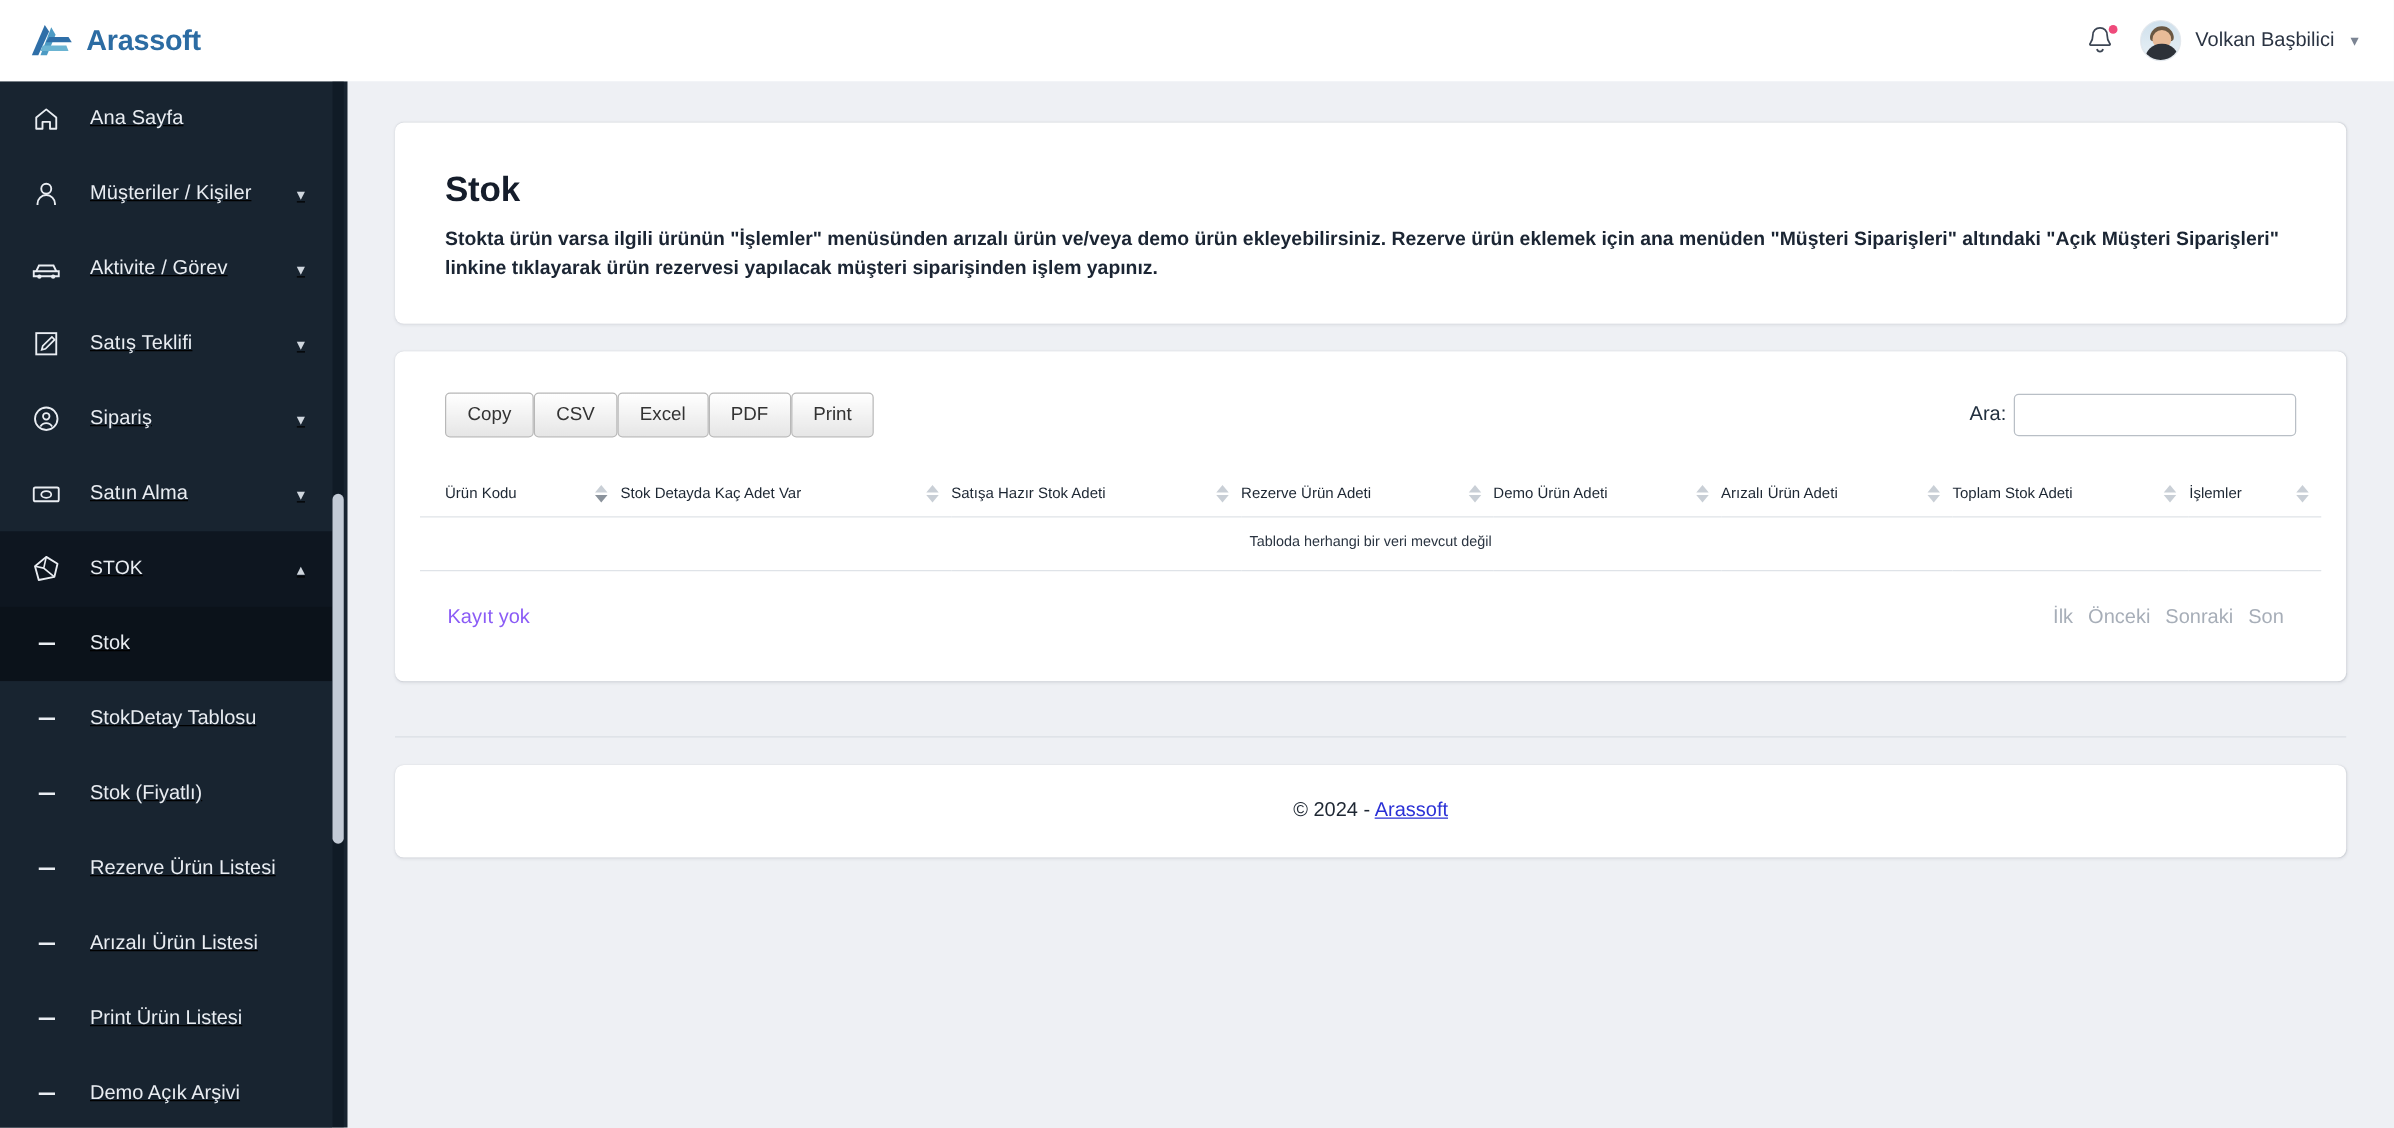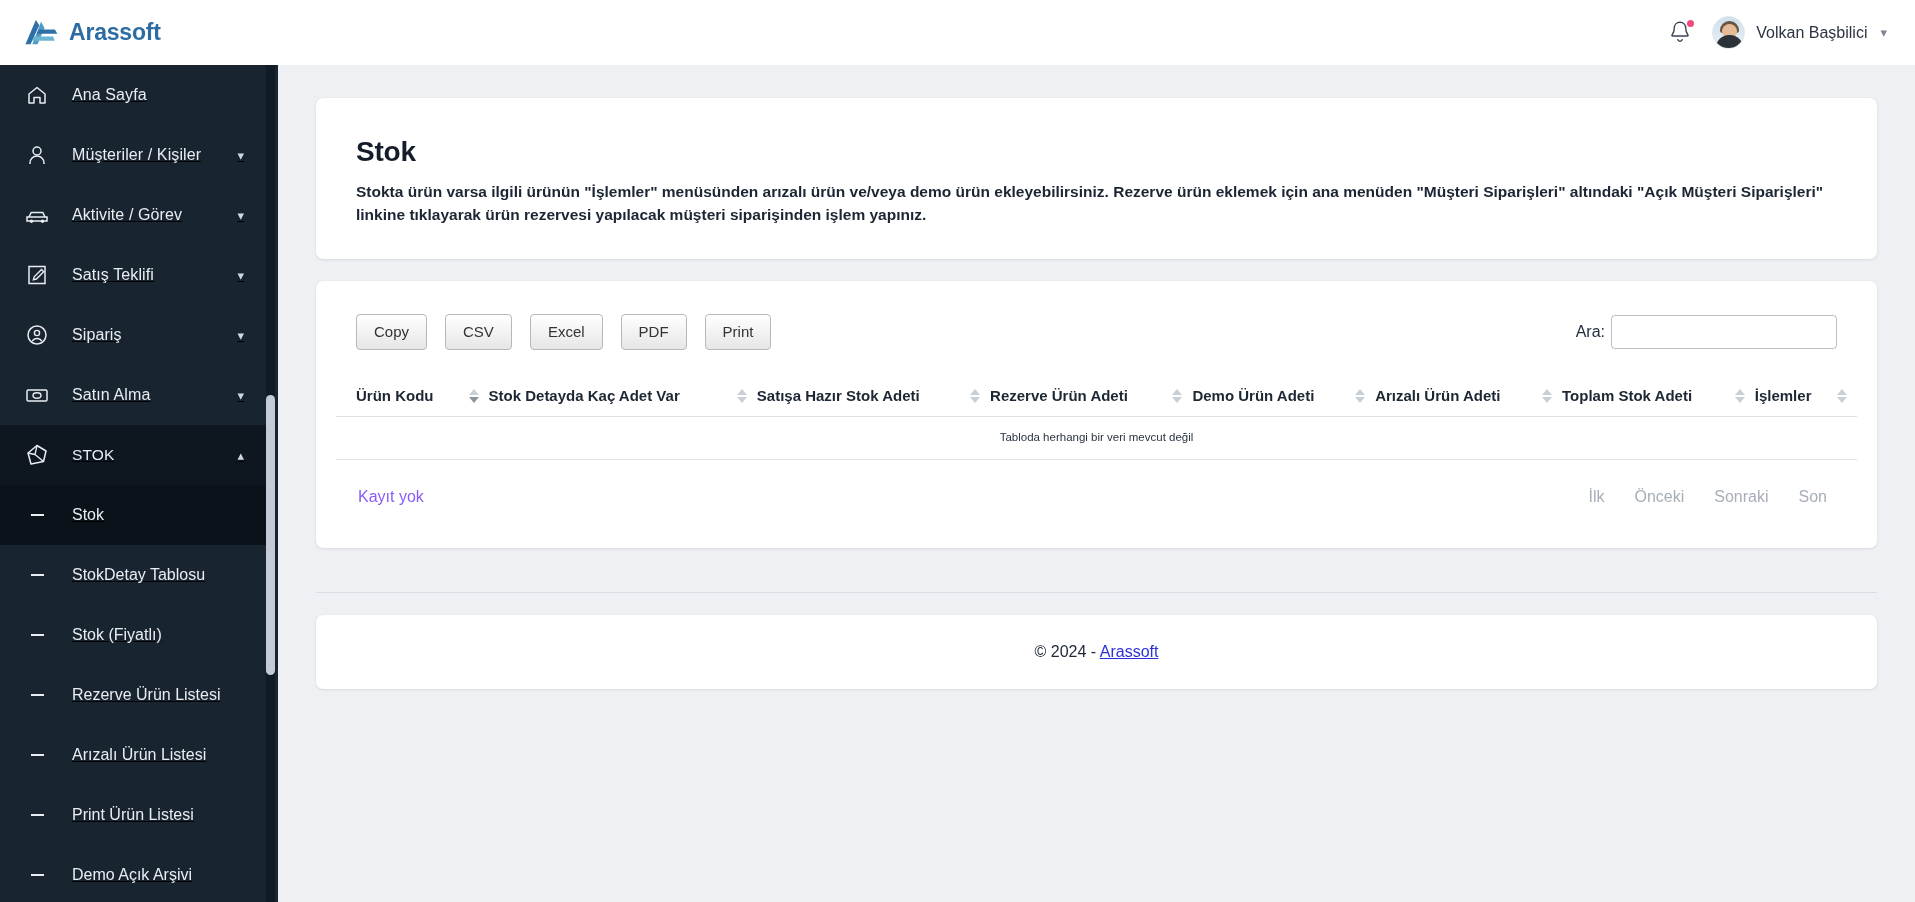--- a/index.html
+++ b/index.html
@@ -140,21 +140,21 @@
   .page-desc {
     font-size: 15.5px; font-weight: bold; color: #1b2533;
     line-height: 1.48; margin: 0; max-width: 1480px;
   }
 
   .card-table { margin-top: 22px; padding: 26px 20px 36px 20px; }
   .tbl-toolbar {
     display: flex; align-items: center;
     padding: 0 20px; min-height: 50px;
   }
-  .btn-group { display: flex; gap: 18px; border-radius: 10px; }
+  .btn-group { display: flex; gap: 0; border-radius: 10px; }
   .dt-btn {
     font-size: 15px; color: #333333;
     background: linear-gradient(#ffffff, #e6e6e6);
     border: 1px solid #b8b8b8;
     border-radius: 4px;
     padding: 9px 17px;
     cursor: pointer;
     line-height: 1.1;
   }
   .search-box { margin-left: auto; display: flex; align-items: center; gap: 6px; }
@@ -162,21 +162,21 @@
   .search-input {
     width: 226px; height: 34px;
     border: 1px solid #b9bfc6; border-radius: 4px;
     background: #fff; outline: none;
     padding: 0 9px; font-size: 15px;
     font-family: "Liberation Sans", sans-serif;
   }
 
   table.dt { width: 100%; border-collapse: collapse; margin-top: 20px; }
   table.dt thead th {
-    font-size: 15px; font-weight: bold; color: #1d2733;
+    font-size: 12px; font-weight: normal; color: #1d2733;
     text-align: left; padding: 10px 26px 12px 0;
     border-bottom: 1px solid #dfe3e8;
     white-space: nowrap;
     position: relative;
     cursor: pointer;
   }
   table.dt thead th:first-child { padding-left: 20px; }
   .sorter {
     position: absolute; right: 10px; top: 50%;
     transform: translateY(-50%);
@@ -192,21 +192,21 @@
   .empty-row td {
     text-align: center; font-size: 11.5px; color: #2a3441;
     padding: 14px 0 16px 0;
     border-bottom: 1px solid #dfe3e8;
   }
   .tbl-foot {
     display: flex; align-items: center;
     padding: 28px 22px 6px 22px;
   }
   .rec-info { font-size: 16px; color: #8b5cf6; }
-  .pager { margin-left: auto; display: flex; gap: 30px; padding-right: 8px; }
+  .pager { margin-left: auto; display: flex; gap: 12px; padding-right: 8px; }
   .pg { font-size: 16px; color: #a7aeb8; cursor: pointer; }
 
   .footer-sep {
     margin: 44px 38px 0 38px;
     border-top: 1px solid #dadee4;
   }
   .card-footer {
     margin-top: 22px; padding: 28px 0;
     text-align: center;
     font-size: 16px; color: #1e2733;

